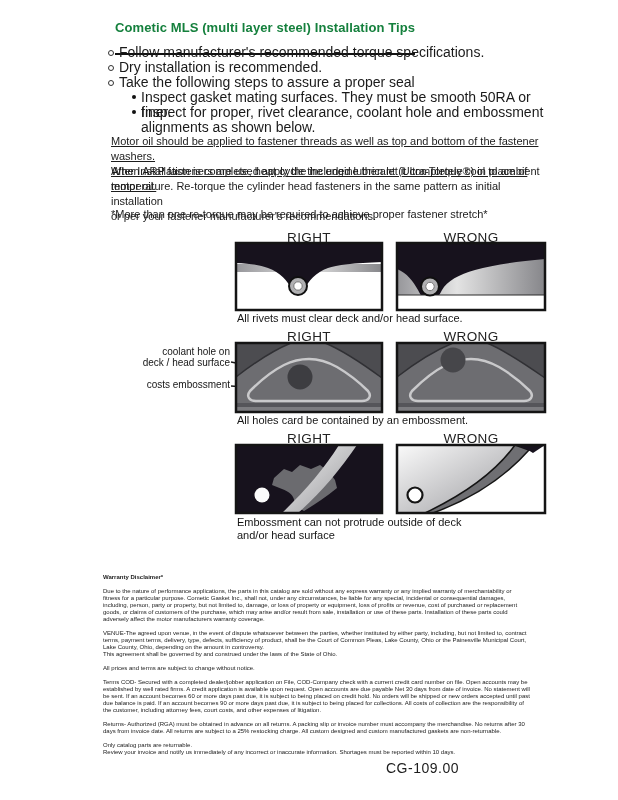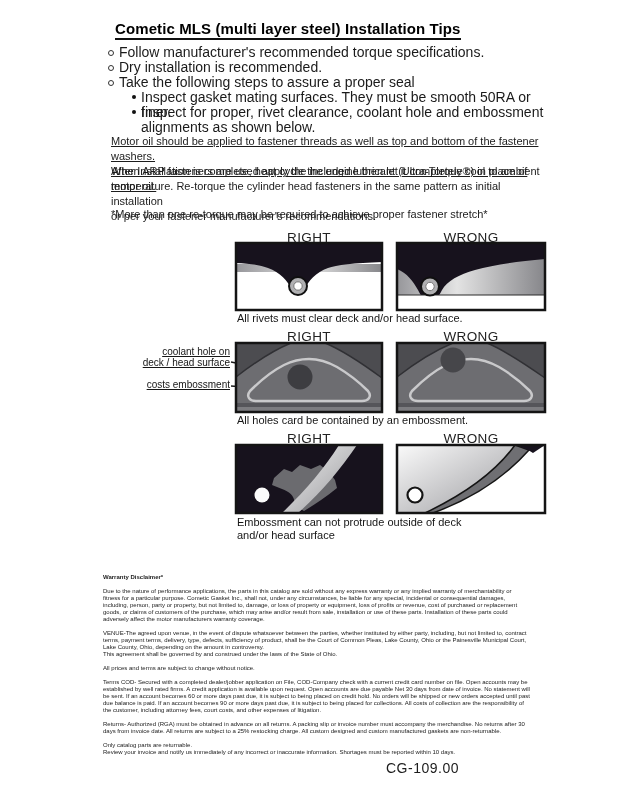--- a/index.html
+++ b/index.html
@@ -2,34 +2,34 @@
 <html><head>
 <meta charset="utf-8">
 <style>
   html,body{margin:0;padding:0;background:#ffffff;}
   .page{
     position:relative;width:618px;height:800px;background:#ffffff;overflow:hidden;
     font-family:"Liberation Sans", sans-serif;color:#1a1a1a;
   }
   .abs{position:absolute;}
   .title{
-    left:115px;top:20px;font-size:15px;font-weight:bold;color:#000000;
-    border-bottom:2px solid #111;padding-bottom:1px;letter-spacing:.1px;
+    left:115px;top:20px;font-size:13px;font-weight:bold;color:#15803d;
+    border-bottom:2px solid #111;padding-bottom:18px;letter-spacing:.1px;
   }
   .bullets{left:108px;top:45px;width:440px;font-size:14px;}
   .brow{display:flex;align-items:flex-start;height:15px;line-height:15px;}
   .brow.sub{margin-left:24px;}
   .circ{width:4px;height:4px;border:1px solid #333;border-radius:50%;margin:5px 5px 0 0;flex:none;}
   .dot{width:4px;height:4px;background:#111;border-radius:50%;margin:5px 5px 0 0;flex:none;}
   .h2{left:111px;top:119px;font-size:12.5px;font-weight:bold;color:#111;}
   .para{left:111px;width:432px;font-size:11px;line-height:15px;white-space:pre-line;color:#1c1c1c;}
   .p1{top:134px;text-decoration:underline;} .p2{top:164px;} .p3{top:207px;}
   .rw{font-size:13.5px;color:#222;text-align:center;letter-spacing:.4px;}
   .cap{font-size:11px;color:#161616;white-space:pre-line;line-height:13px;}
-  .sidelabel{font-size:10px;color:#161616;text-align:right;line-height:11px;white-space:pre-line;width:140px;left:90px;text-decoration:underline;}
+  .sidelabel{font-size:10px;color:#161616;text-align:right;line-height:11px;white-space:pre-line;width:140px;left:90px;}
   .legal{left:103px;top:574px;width:427px;font-size:6px;line-height:7px;color:#222;}
   .legal .lh{font-weight:bold;margin:0 0 7px 0;}
   .legal p{margin:0 0 7px 0;white-space:pre-line;}
   .pagenum{left:386px;top:760px;font-size:14px;color:#1c1c1c;letter-spacing:.5px;}
   svg{display:block;}
 </style>
 </head>
 <body>
 
 <div class="page">

